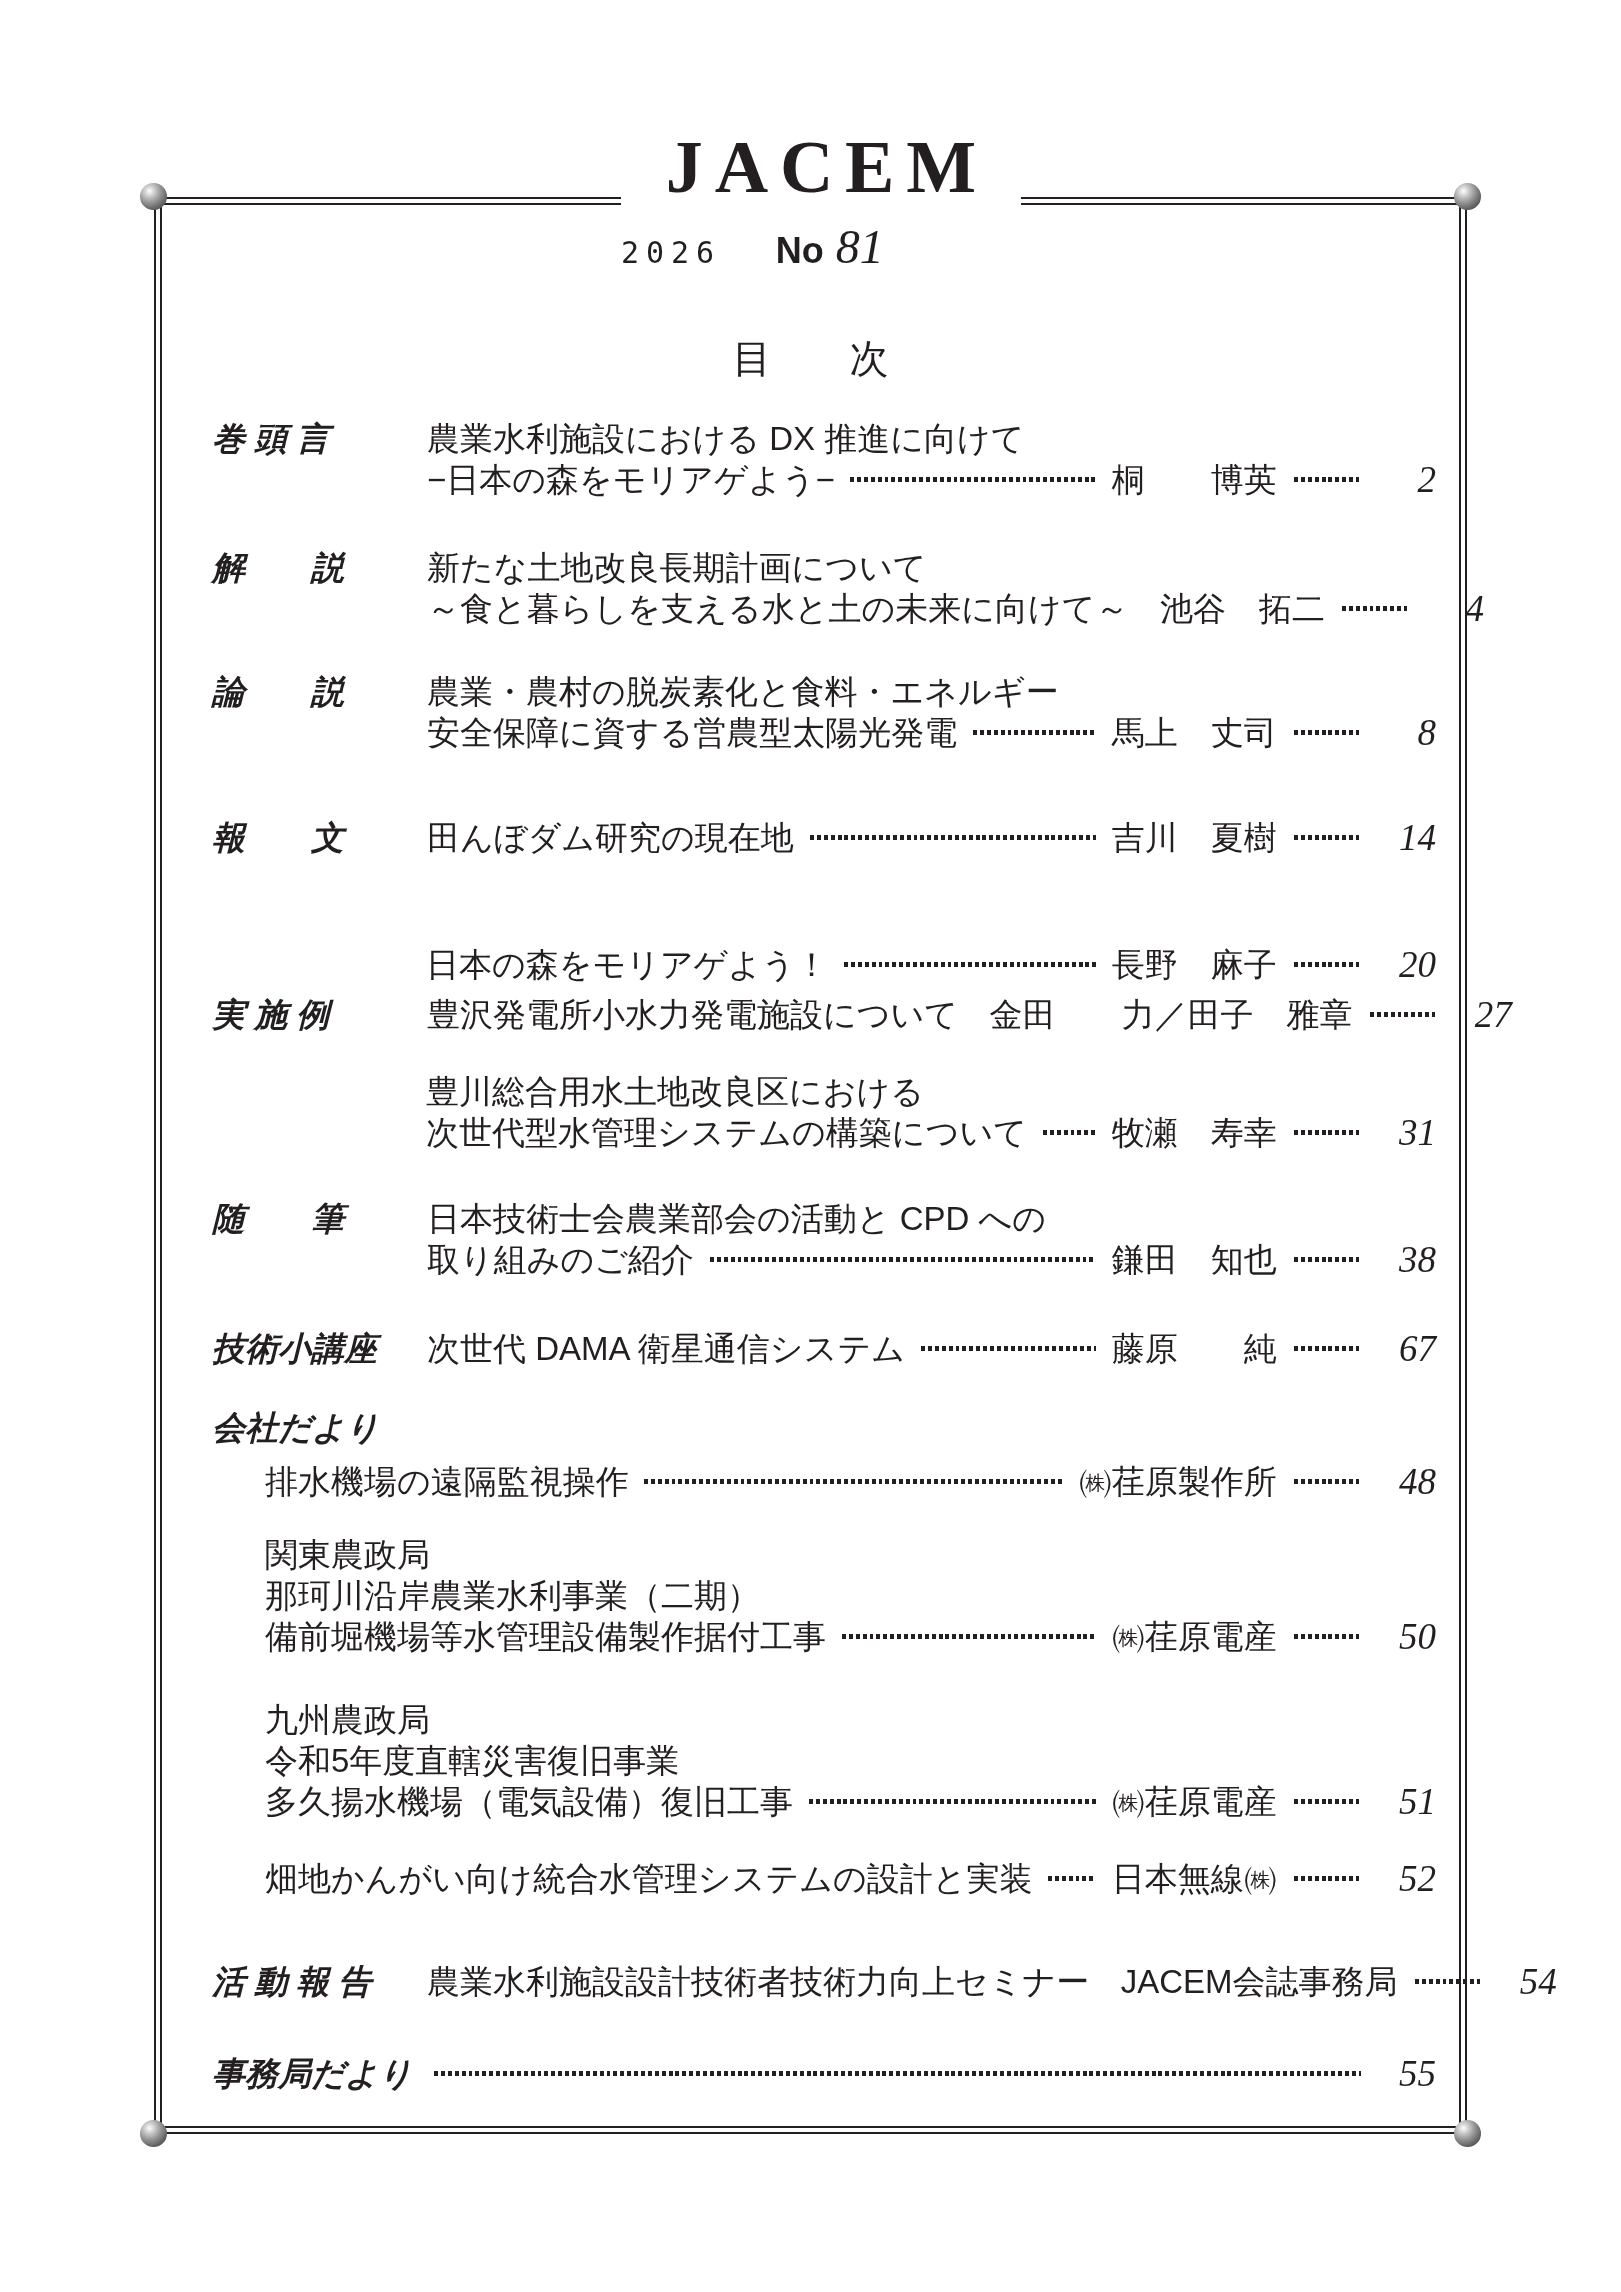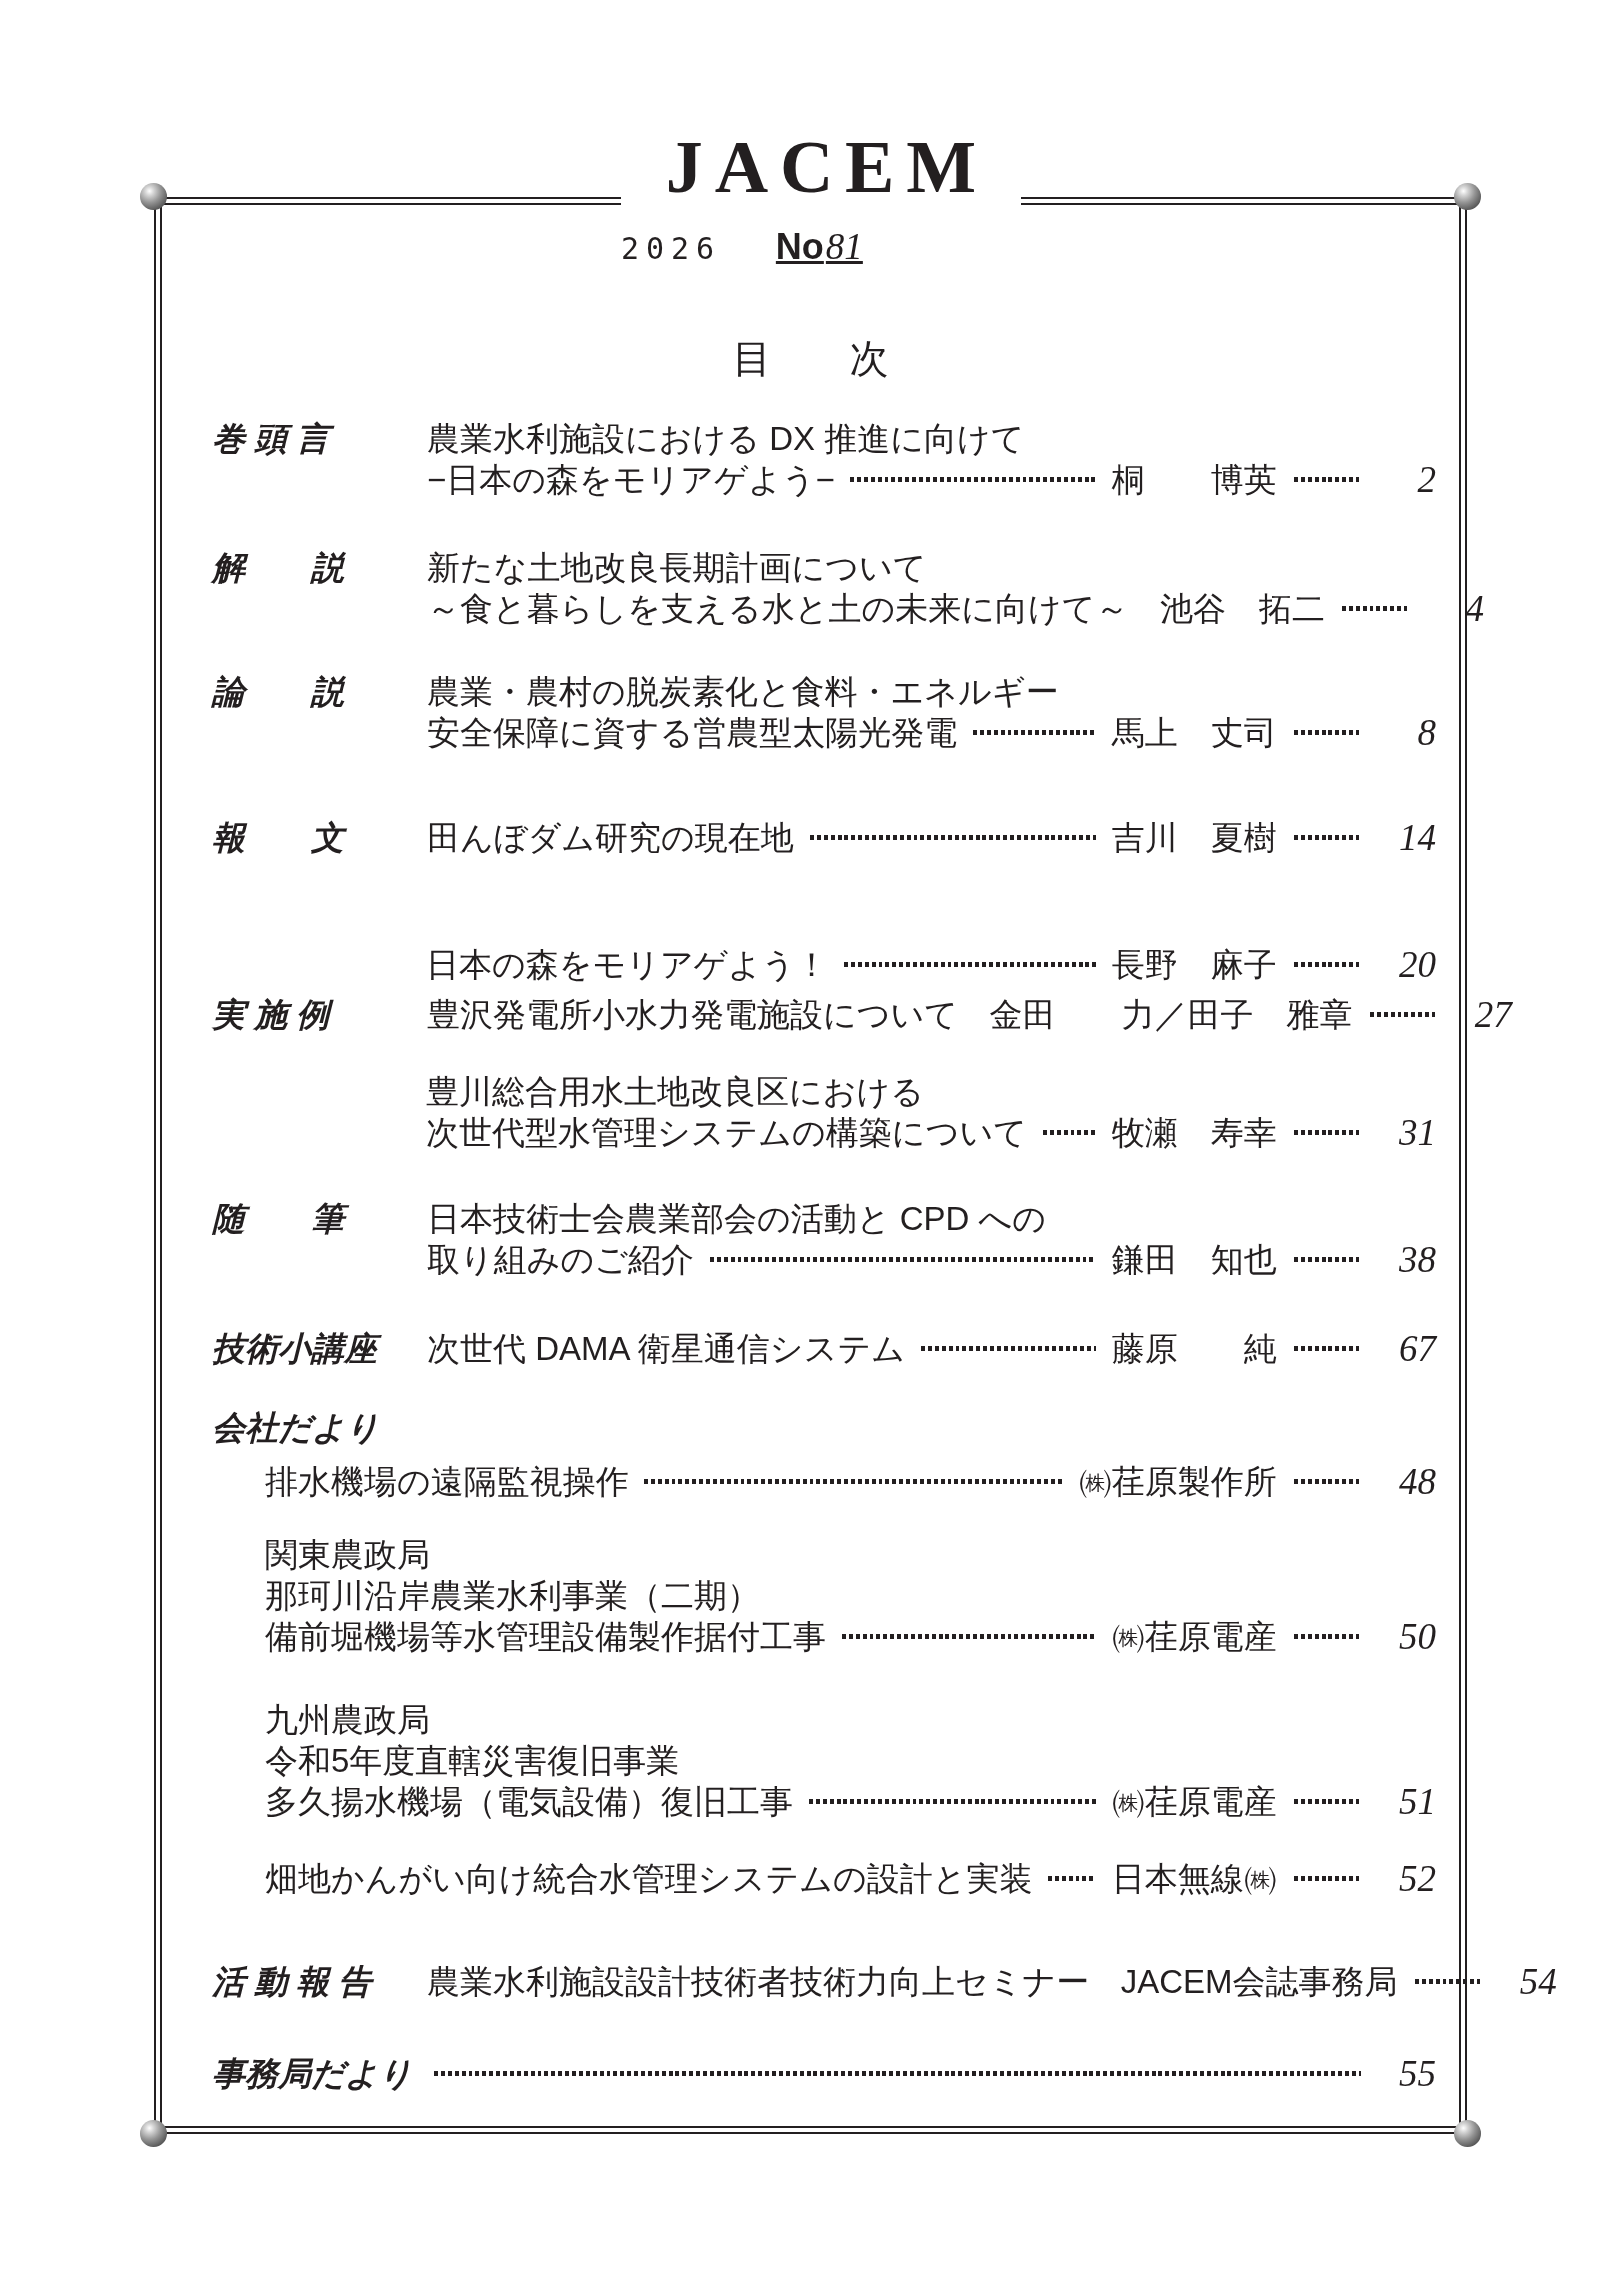--- a/index.html
+++ b/index.html
@@ -33,25 +33,25 @@
     white-space:pre;
   }
   .dateline{
     position:absolute;left:621px;top:218px;width:400px;
     display:flex;align-items:baseline;gap:55px;
   }
   .year{
     font-family:"DejaVu Sans Mono",monospace;
     font-size:30px;letter-spacing:6.9px;
   }
-  .no-group{display:flex;align-items:baseline;gap:2px;text-decoration:underline;}
+  .no-group{display:flex;align-items:baseline;gap:12px;}
   .no-label{font-size:36px;font-weight:700;}
   .issue-num{
     font-family:"Liberation Serif","DejaVu Serif",serif;font-style:italic;
-    font-size:37px;line-height:57px;
+    font-size:48px;line-height:57px;
   }
   
   .toc-heading{
     position:absolute;left:0;width:1621px;top:337px;text-align:center;
     font-size:39px;line-height:43px;white-space:pre;
   }
   
   .entry{
     position:absolute;left:212px;width:1224px;
     display:flex;align-items:flex-start;

